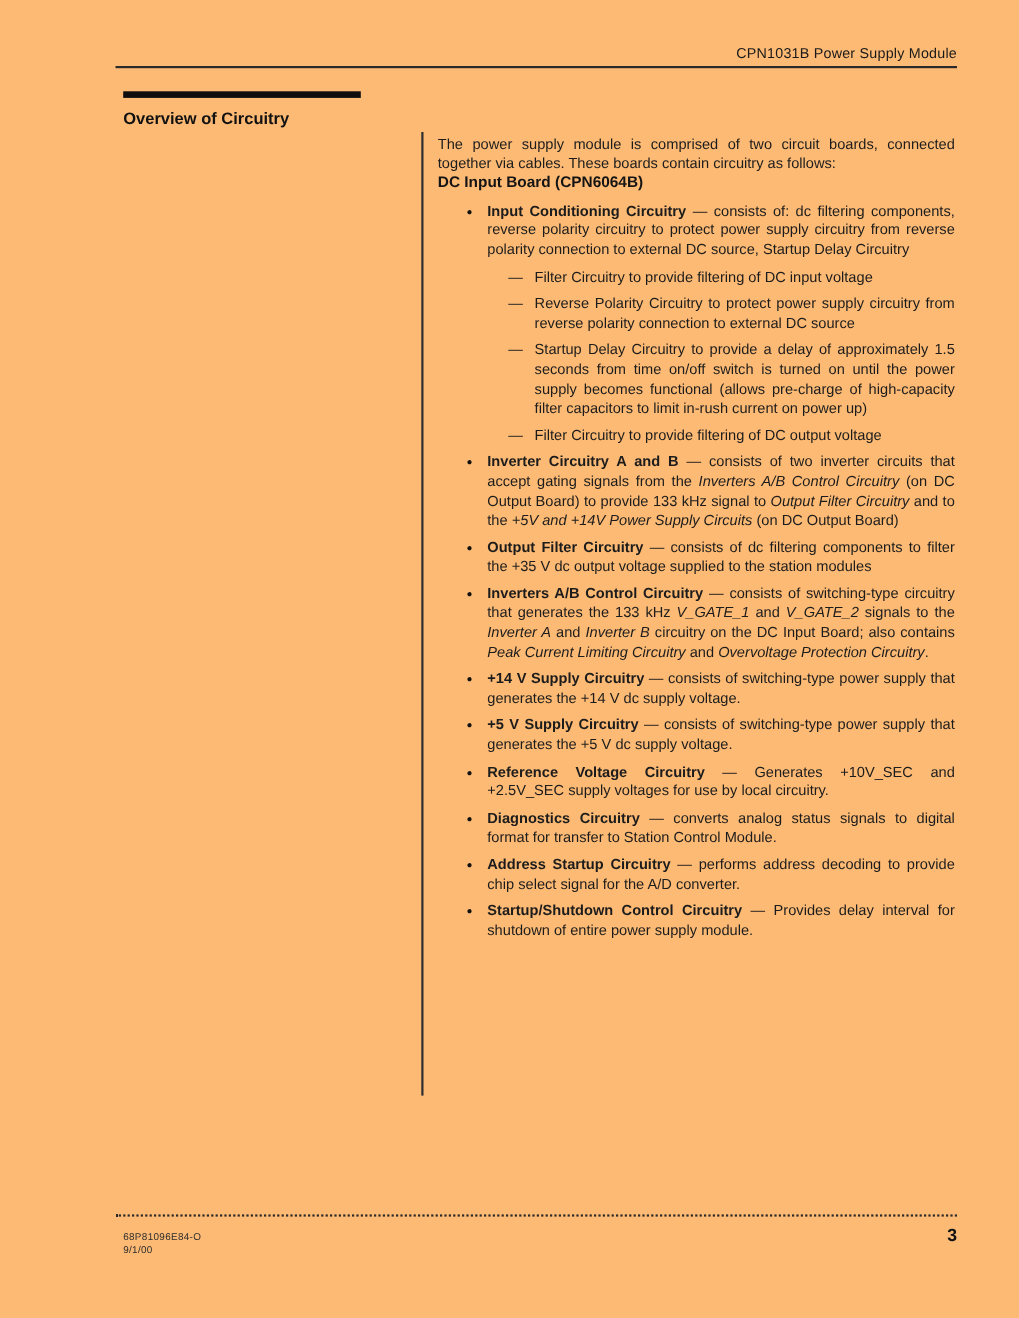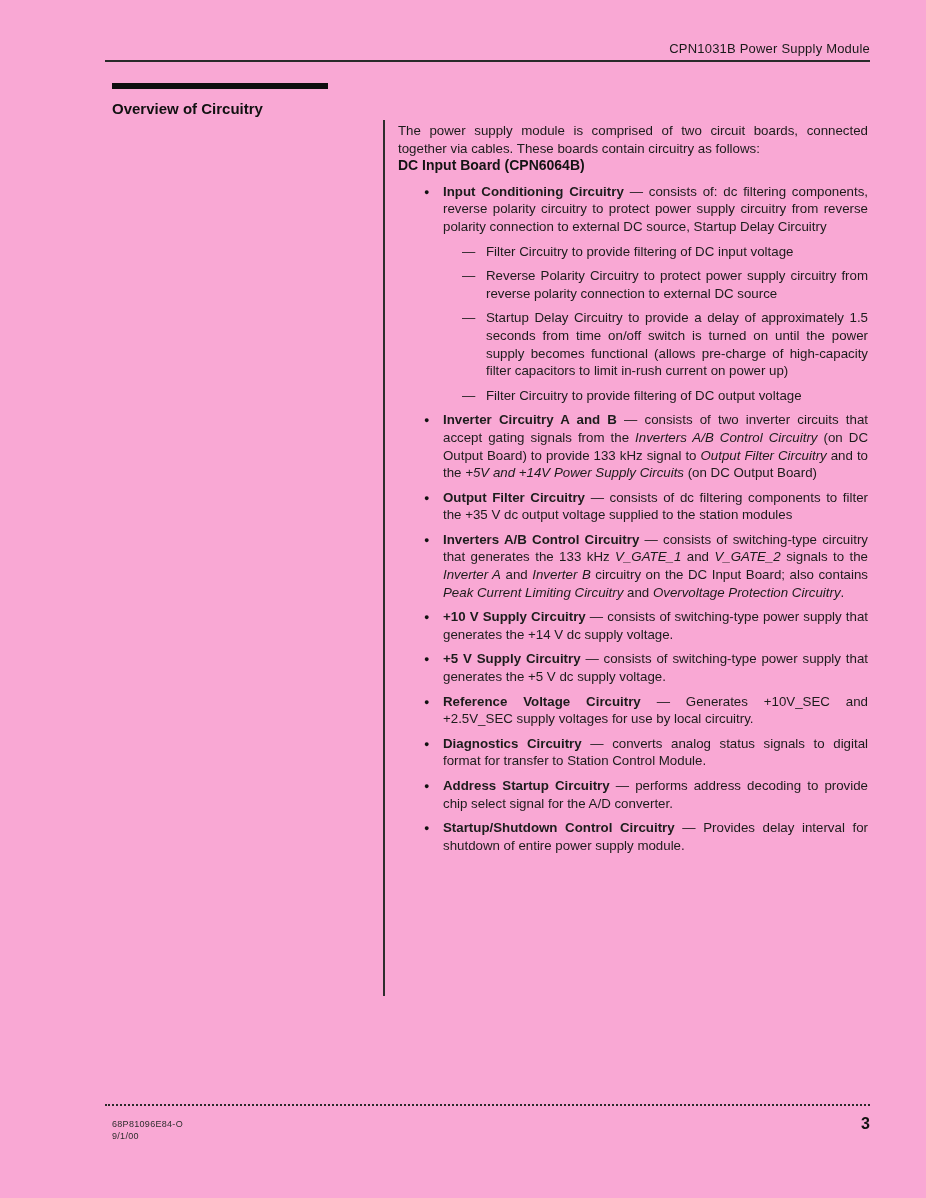--- a/index.html
+++ b/index.html
@@ -2,21 +2,21 @@
 <html><head>
 <meta charset="utf-8">
 <style>
   * { margin: 0; padding: 0; box-sizing: border-box; }
   html, body { background: #e8e8e8; }
   body { font-family: "Liberation Sans", sans-serif; }
   .page {
     position: relative;
     width: 926px;
     height: 1198px;
-    background: #f9a8d4;
+    background: #fdba74;
     color: #1a1a1a;
     overflow: hidden;
     margin: 0 auto;
   }
 
   
   .header-title {
     position: absolute;
     top: 41px;
     right: 56px;
@@ -158,21 +158,21 @@
           <li class="item item-bullet"><span class="seg-bold">Input Conditioning Circuitry</span><span> — consists of: dc filtering components, reverse polarity circuitry to protect power supply circuitry from reverse polarity connection to external DC source, Startup Delay Circuitry</span></li>
           <li class="item item-dash"><span>Filter Circuitry to provide filtering of DC input voltage</span></li>
           <li class="item item-dash"><span>Reverse Polarity Circuitry to protect power supply circuitry from reverse polarity connection to external DC source</span></li>
           <li class="item item-dash"><span>Startup Delay Circuitry to provide a delay of approximately 1.5 seconds from time on/off switch is turned on until the power supply becomes functional (allows pre-charge of high-capacity filter capacitors to limit in-rush current on power up)</span></li>
           <li class="item item-dash"><span>Filter Circuitry to provide filtering of DC output voltage</span></li>
           <li class="item item-bullet"><span class="seg-bold">Inverter Circuitry A and B</span><span> — consists of two inverter circuits that accept gating signals from the </span><span class="seg-italic">Inverters A/B Control Circuitry</span><span> (on DC Output Board) to provide 133 kHz signal to </span><span class="seg-italic">Output Filter Circuitry</span><span> and to the </span><span class="seg-italic">+5V and +14V Power Supply Circuits</span><span>  (on DC Output Board)</span></li>
           <li class="item item-bullet"><span class="seg-bold">Output Filter Circuitry</span><span> — consists of dc filtering components to filter the +35 V dc output voltage supplied to the station modules</span></li>
         </ul>
         <ul class="item-list">
           <li class="item item-bullet"><span class="seg-bold">Inverters A/B Control Circuitry</span><span> — consists of switching-type circuitry that generates the 133 kHz </span><span class="seg-italic">V_GATE_1</span><span> and </span><span class="seg-italic">V_GATE_2</span><span> signals to the </span><span class="seg-italic">Inverter A</span><span> and </span><span class="seg-italic">Inverter B</span><span> circuitry on the DC Input Board; also contains </span><span class="seg-italic">Peak Current Limiting Circuitry</span><span> and </span><span class="seg-italic">Overvoltage Protection Circuitry</span><span>.</span></li>
-          <li class="item item-bullet"><span class="seg-bold">+10 V Supply Circuitry</span><span> — consists of switching-type power supply that generates the +14 V dc supply voltage.</span></li>
+          <li class="item item-bullet"><span class="seg-bold">+14 V Supply Circuitry</span><span> — consists of switching-type power supply that generates the +14 V dc supply voltage.</span></li>
           <li class="item item-bullet"><span class="seg-bold">+5 V Supply Circuitry</span><span> — consists of switching-type power supply that generates the +5 V dc supply voltage.</span></li>
           <li class="item item-bullet"><span class="seg-bold">Reference Voltage Circuitry</span><span> — Generates +10V_SEC and +2.5V_SEC supply voltages for use by local circuitry.</span></li>
           <li class="item item-bullet"><span class="seg-bold">Diagnostics Circuitry</span><span> — converts analog status signals to digital format for transfer to Station Control Module.</span></li>
           <li class="item item-bullet"><span class="seg-bold">Address Startup Circuitry</span><span> — performs address decoding to provide chip select signal for the A/D converter.</span></li>
           <li class="item item-bullet"><span class="seg-bold">Startup/Shutdown Control Circuitry</span><span> — Provides delay interval for shutdown of entire power supply module.</span></li>
         </ul>
       </div>
   </div>
 
   <div class="footer-rule"></div>

